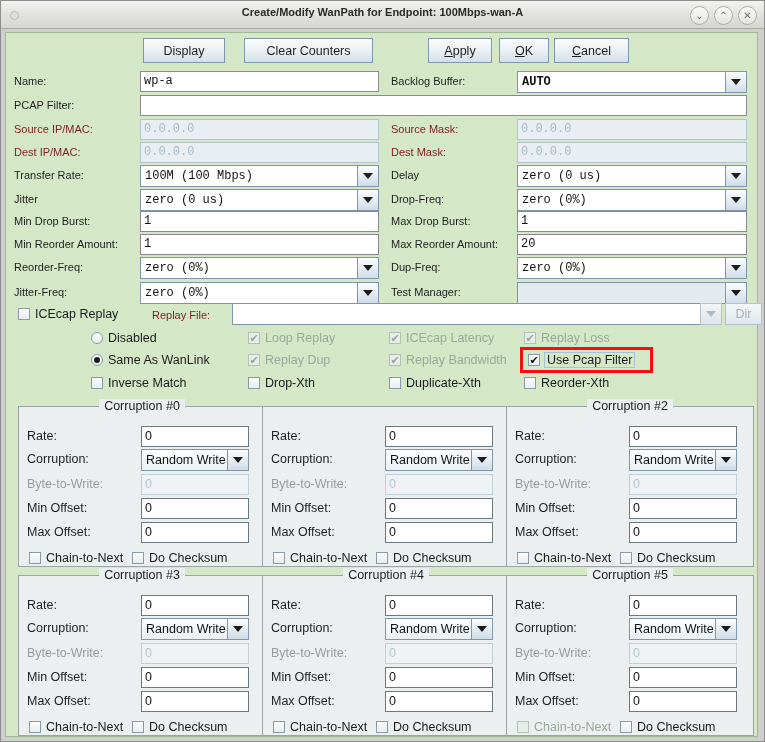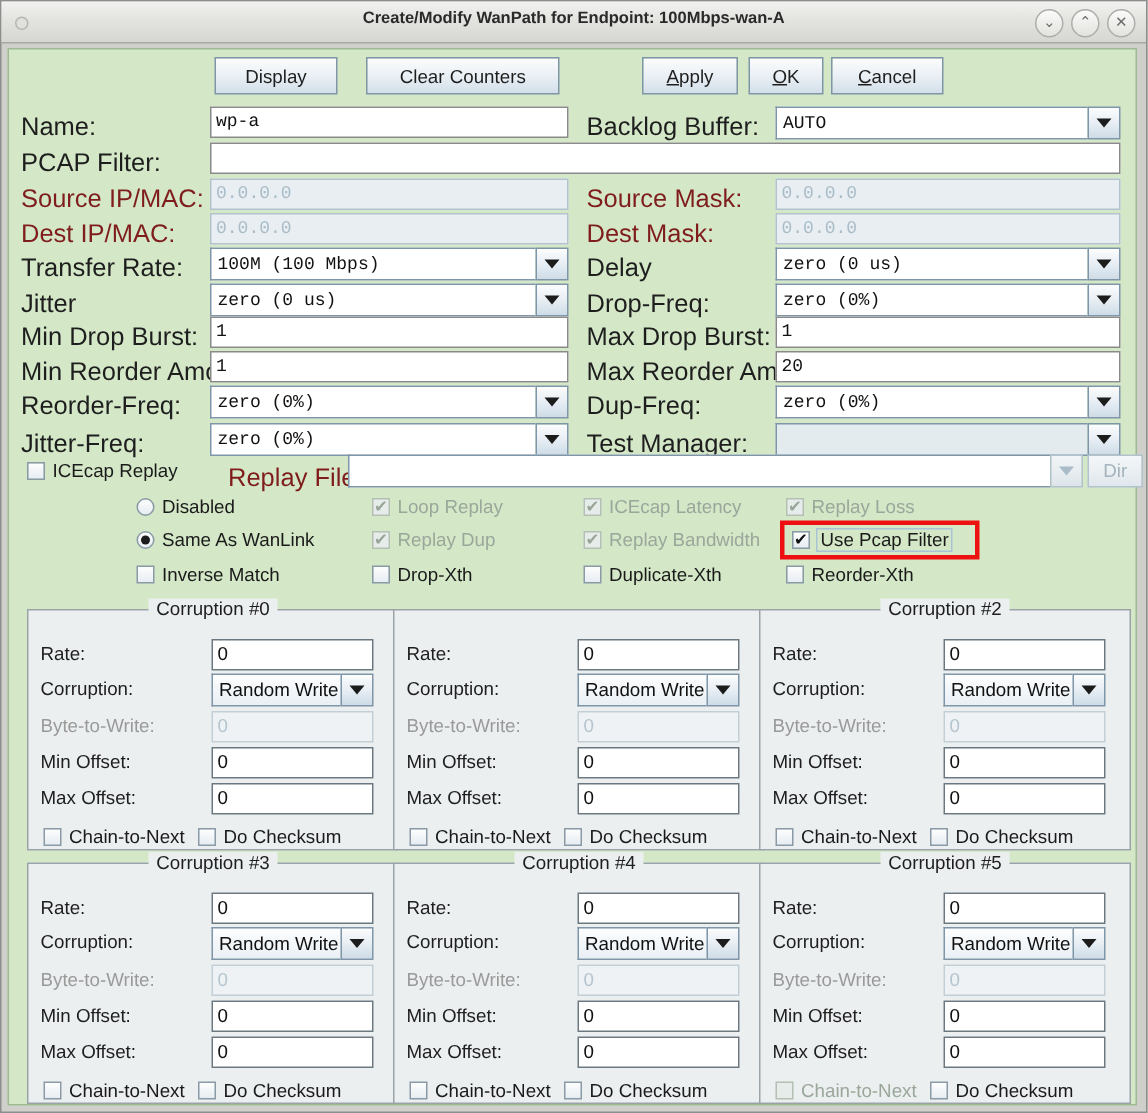--- a/index.html
+++ b/index.html
@@ -58,21 +58,21 @@
     display:flex;align-items:center;justify-content:center;
     cursor:default;
   }
   .btn u{text-decoration:underline;}
   .btn-display{left:137px;width:82px;}
   .btn-clear{left:238px;width:129px;}
   .btn-apply{left:422px;width:64px;}
   .btn-ok{left:493px;width:50px;}
   .btn-cancel{left:548px;width:75px;}
   
-  .lbl{position:absolute;font-size:17px;color:#1e1e1e;white-space:nowrap;}
+  .lbl{position:absolute;font-size:11px;color:#1e1e1e;white-space:nowrap;}
   .lbl.dis{color:#7f1d1d;}
   .fld{
     position:absolute;box-sizing:border-box;height:21px;
     background:#ffffff;border:1px solid #5a6a78;
     font-family:"Liberation Mono","DejaVu Sans Mono",monospace;
     font-size:12px;color:#111;
     padding:0 3px;line-height:19px;white-space:nowrap;overflow:hidden;
   }
   .fld.dis{background:#e8eef2;border:1px solid #b3c3cd;color:#a9bcc8;}
   .fld.plain{border:1px solid #8a8a8a;}
@@ -186,21 +186,21 @@
           <span><u>O</u><span>K</span></span>
         </div>
       <div class="btn btn-cancel">
           <span><u>C</u><span>ancel</span></span>
         </div>
     </div>
 
     <div class="lbl" style="left:8px;top:42px;">Name:</div>
     <div class="fld plain" style="left:134px;top:38px;width:239px;">wp-a</div>
     <div class="lbl" style="left:385px;top:42px;">Backlog Buffer:</div>
-    <div class="combo" style="left:511px;top:38px;width:230px;">
+    <div class="combo" style="left:511px;top:38px;width:230px;font-weight:bold;">
       <div class="cv">AUTO</div>
       <div class="ca">
           <i></i>
         </div>
     </div>
 
     <div class="lbl" style="left:8px;top:66px;">PCAP Filter:</div>
     <div class="fld plain" style="left:134px;top:62px;width:607px;"></div>
 
     <div class="lbl dis" style="left:8px;top:90px;">Source IP/MAC:</div>

